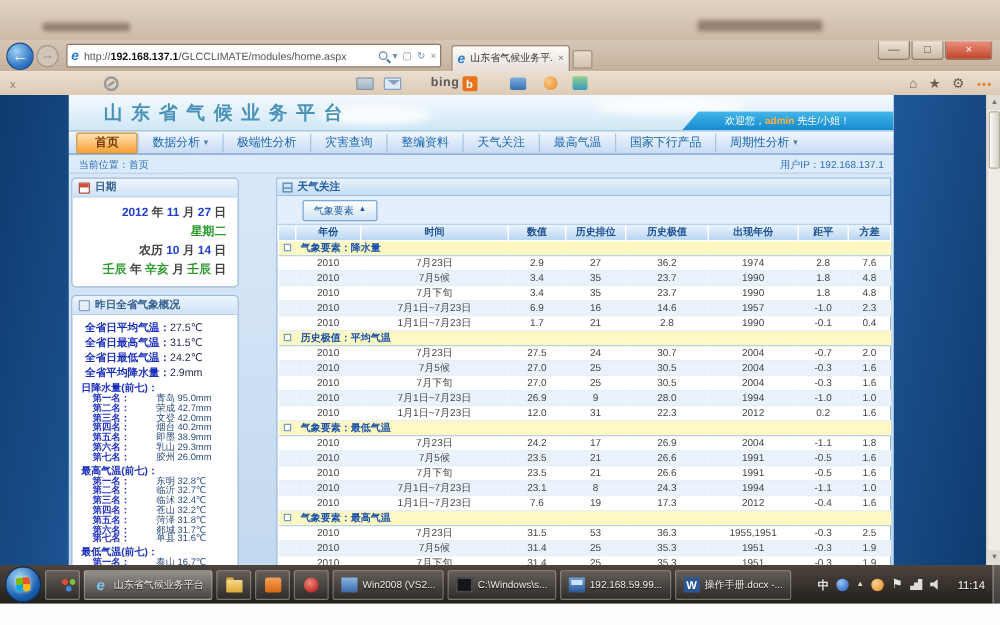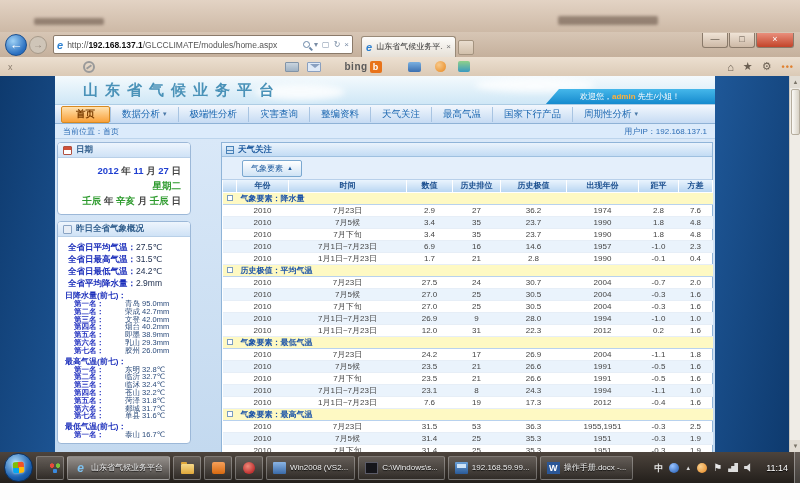--- a/index.html
+++ b/index.html
@@ -297,20 +297,21 @@
 
         <div class="sidebar">
           <div class="sbox">
             <div class="sbox-hd">
               <span class="ic-cal"></span>
               <span>日期</span>
             </div>
             <div class="cal-body" id="cal-body">
                 <div class="cal-line"><span class="seg-num">2012</span><span class="seg-u"> 年 </span><span class="seg-num">11</span><span class="seg-u"> 月 </span><span class="seg-num">27</span><span class="seg-u"> 日</span></div>
                 <div class="cal-line"><span class="seg-green">星期二</span></div>
+                <div class="cal-line"><span class="seg-u">农历 </span><span class="seg-num">10</span><span class="seg-u"> 月 </span><span class="seg-num">14</span><span class="seg-u"> 日</span></div>
                 <div class="cal-line"><span class="seg-green">壬辰</span><span class="seg-u"> 年 </span><span class="seg-green">辛亥</span><span class="seg-u"> 月 </span><span class="seg-green">壬辰</span><span class="seg-u"> 日</span></div>
               </div>
           </div>
           <div class="sbox">
             <div class="sbox-hd">
               <span class="ic-note"></span>
               <span>昨日全省气象概况</span>
             </div>
             <div class="sum-body" id="sum-body">
                 <div class="stat-row"><span class="lbl">全省日平均气温：</span><span class="val">27.5℃</span></div>

